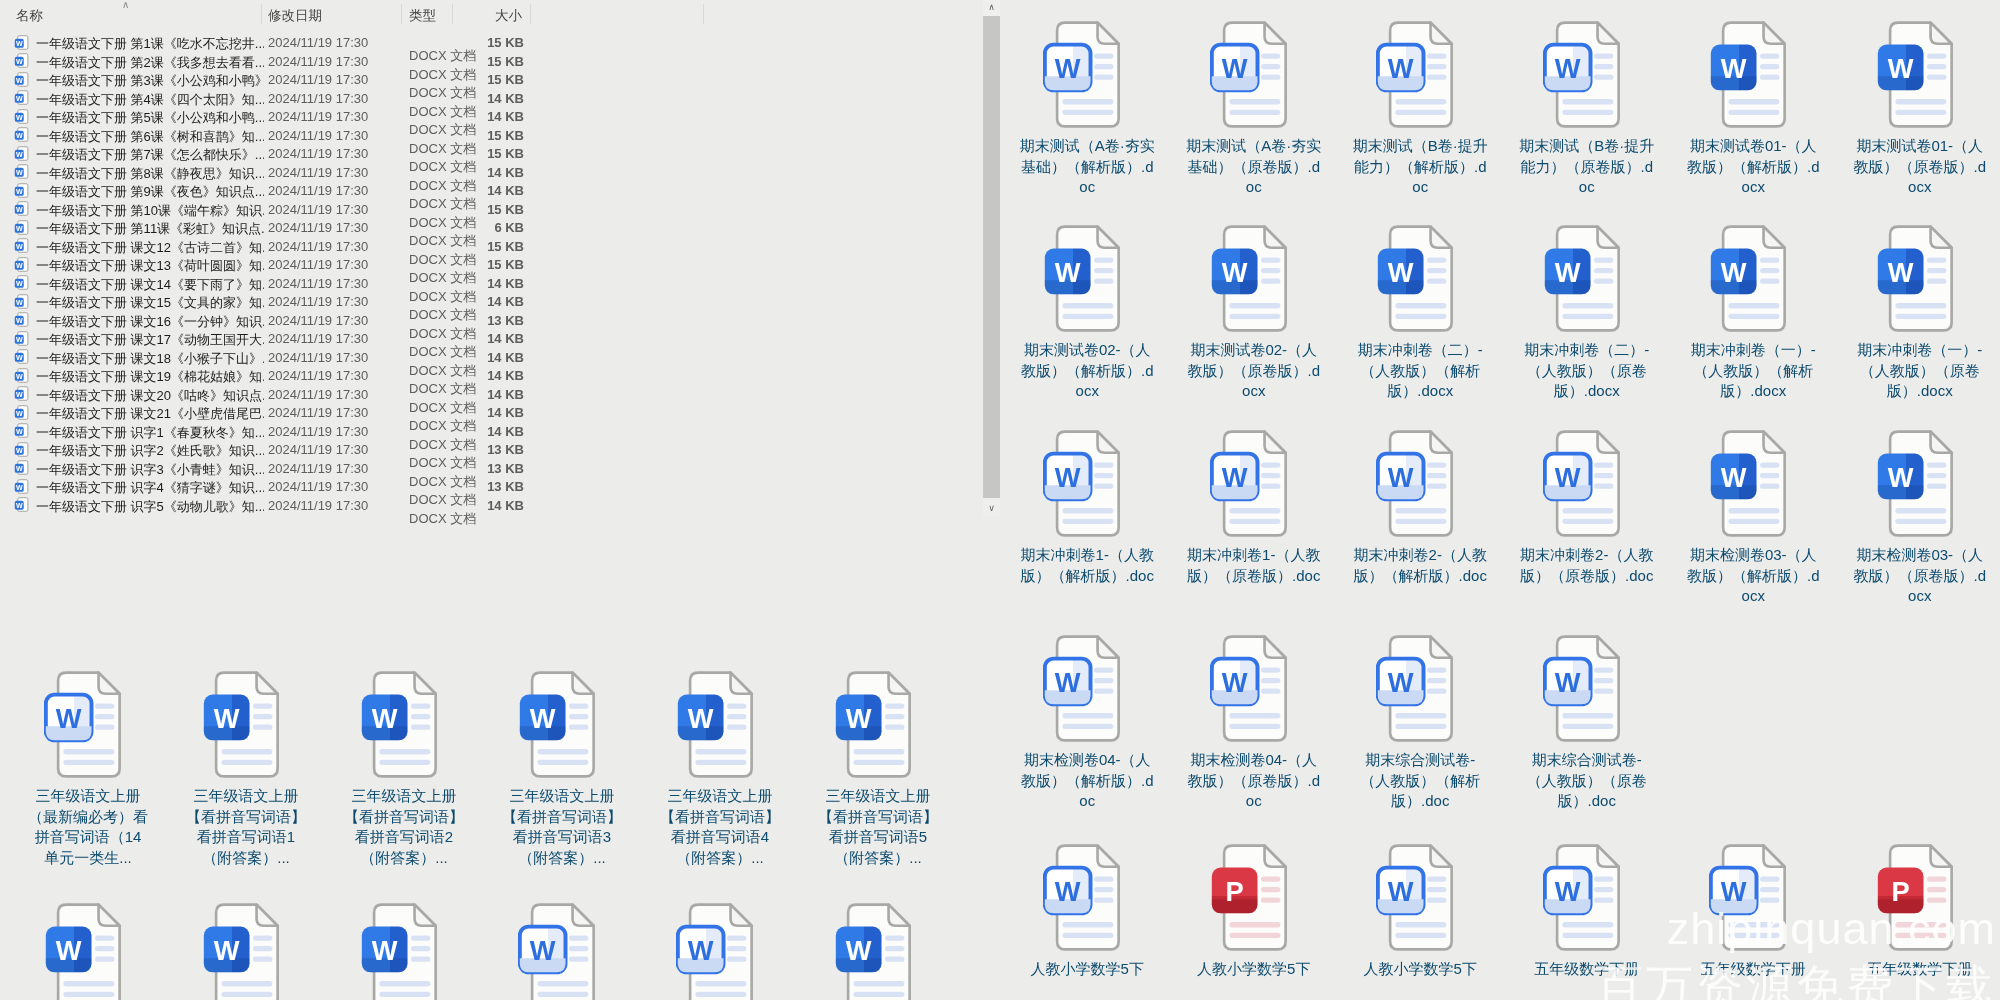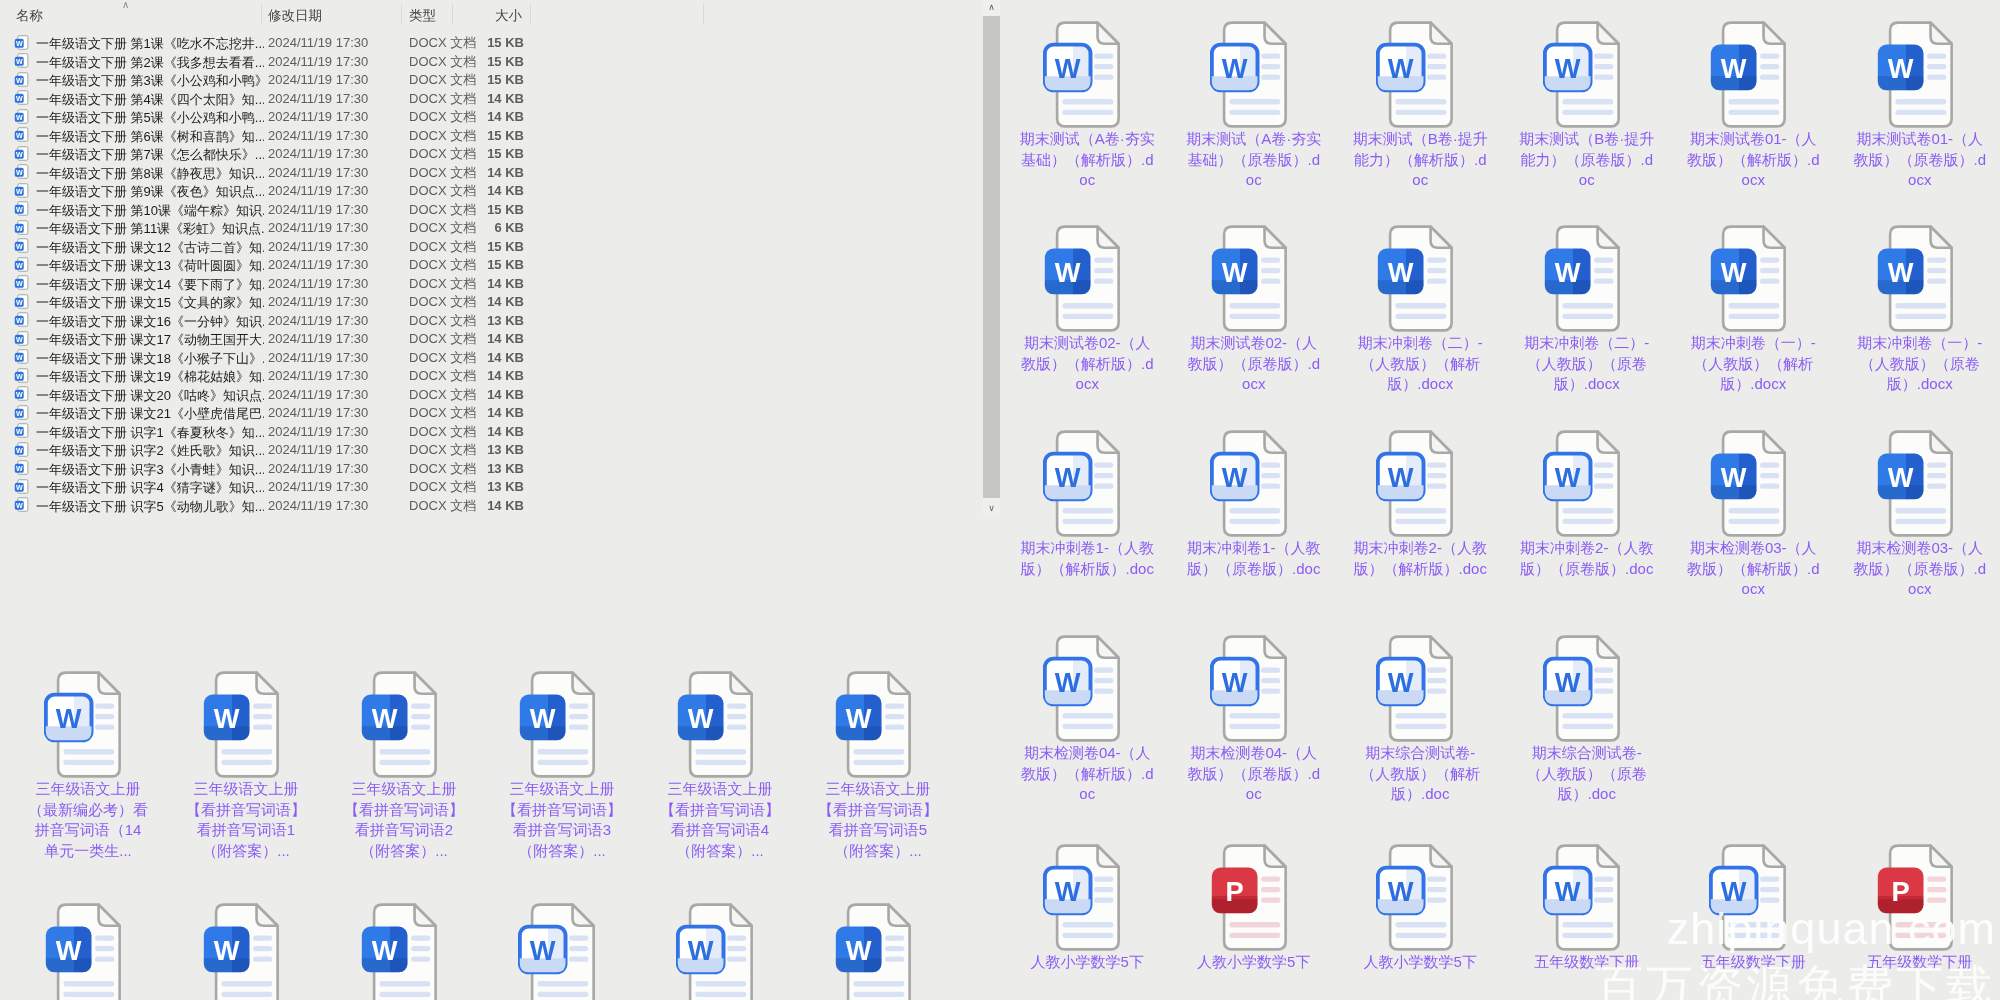--- a/index.html
+++ b/index.html
@@ -17,31 +17,31 @@
   .hdr-date{left:268px;}
   .hdr-type{left:409px;}
   .hdr-size{left:455px;width:67px;text-align:right;}
   .sort-caret{position:absolute;left:122px;top:-1px;font-size:10px;color:#8a8a8a;}
   .hsep{position:absolute;top:4px;width:1px;height:20px;background:#d9d9d7;}
   .rows{position:absolute;left:0;top:33px;width:960px;}
   .lrow{position:relative;height:18.5px;}
   .lrow .ric{position:absolute;left:14px;top:1.5px;width:15px;height:15px;}
   .lrow .fname{position:absolute;left:36px;top:2px;width:228px;font-size:13px;color:#1c1c1c;white-space:nowrap;overflow:hidden;}
   .lrow .fdate{position:absolute;left:268px;top:2px;font-size:13px;color:#5d5d5d;white-space:nowrap;text-align:center;}
-  .lrow .ftype{position:absolute;left:409px;top:1px;font-size:13px;color:#5d5d5d;white-space:nowrap;}
+  .lrow .ftype{position:absolute;left:409px;top:14px;font-size:13px;color:#5d5d5d;white-space:nowrap;}
   .lrow .fsize{position:absolute;left:440px;top:2px;width:84px;text-align:right;font-size:13px;color:#5d5d5d;white-space:nowrap;font-weight:bold;}
   
   .vscroll{position:absolute;left:983px;top:0;width:17px;height:516px;background:#efefed;}
   .sb-btn{position:absolute;left:0;width:17px;height:15px;text-align:center;font-size:9px;color:#5f5f5f;line-height:15px;cursor:pointer;}
   .sb-up{top:0;}
   .sb-down{bottom:0;}
   .sb-thumb{position:absolute;left:0;top:16px;width:17px;height:482px;background:#c6c6c4;cursor:pointer;}
   
   .cell{display:flex;flex-direction:column;align-items:center;flex:0 0 auto;cursor:pointer;}
-  .cell .label{font-size:15px;line-height:20.5px;color:#8b5cf6;text-align:center;word-break:break-all;}
+  .cell .label{margin-top:7px;font-size:15px;line-height:20.5px;color:#0c4a6e;text-align:center;word-break:break-all;}
   .file-icon{width:88px;height:109px;display:block;}
   .lgrid,.lgrid-partial{position:absolute;left:9px;width:990px;display:flex;}
   .lgrid{top:670px;}
   .lgrid-partial{top:902px;}
   .lgrid .cell,.lgrid-partial .cell{width:158px;}
   .lgrid .cell .label{width:121px;}
   .right-pane{position:absolute;left:1000px;top:0;width:1000px;height:1000px;}
   .rgrid-row{position:absolute;left:4px;width:996px;display:flex;}
   .rgrid-row .cell{width:166.5px;}
   .rgrid-row .cell .label{width:137px;}

